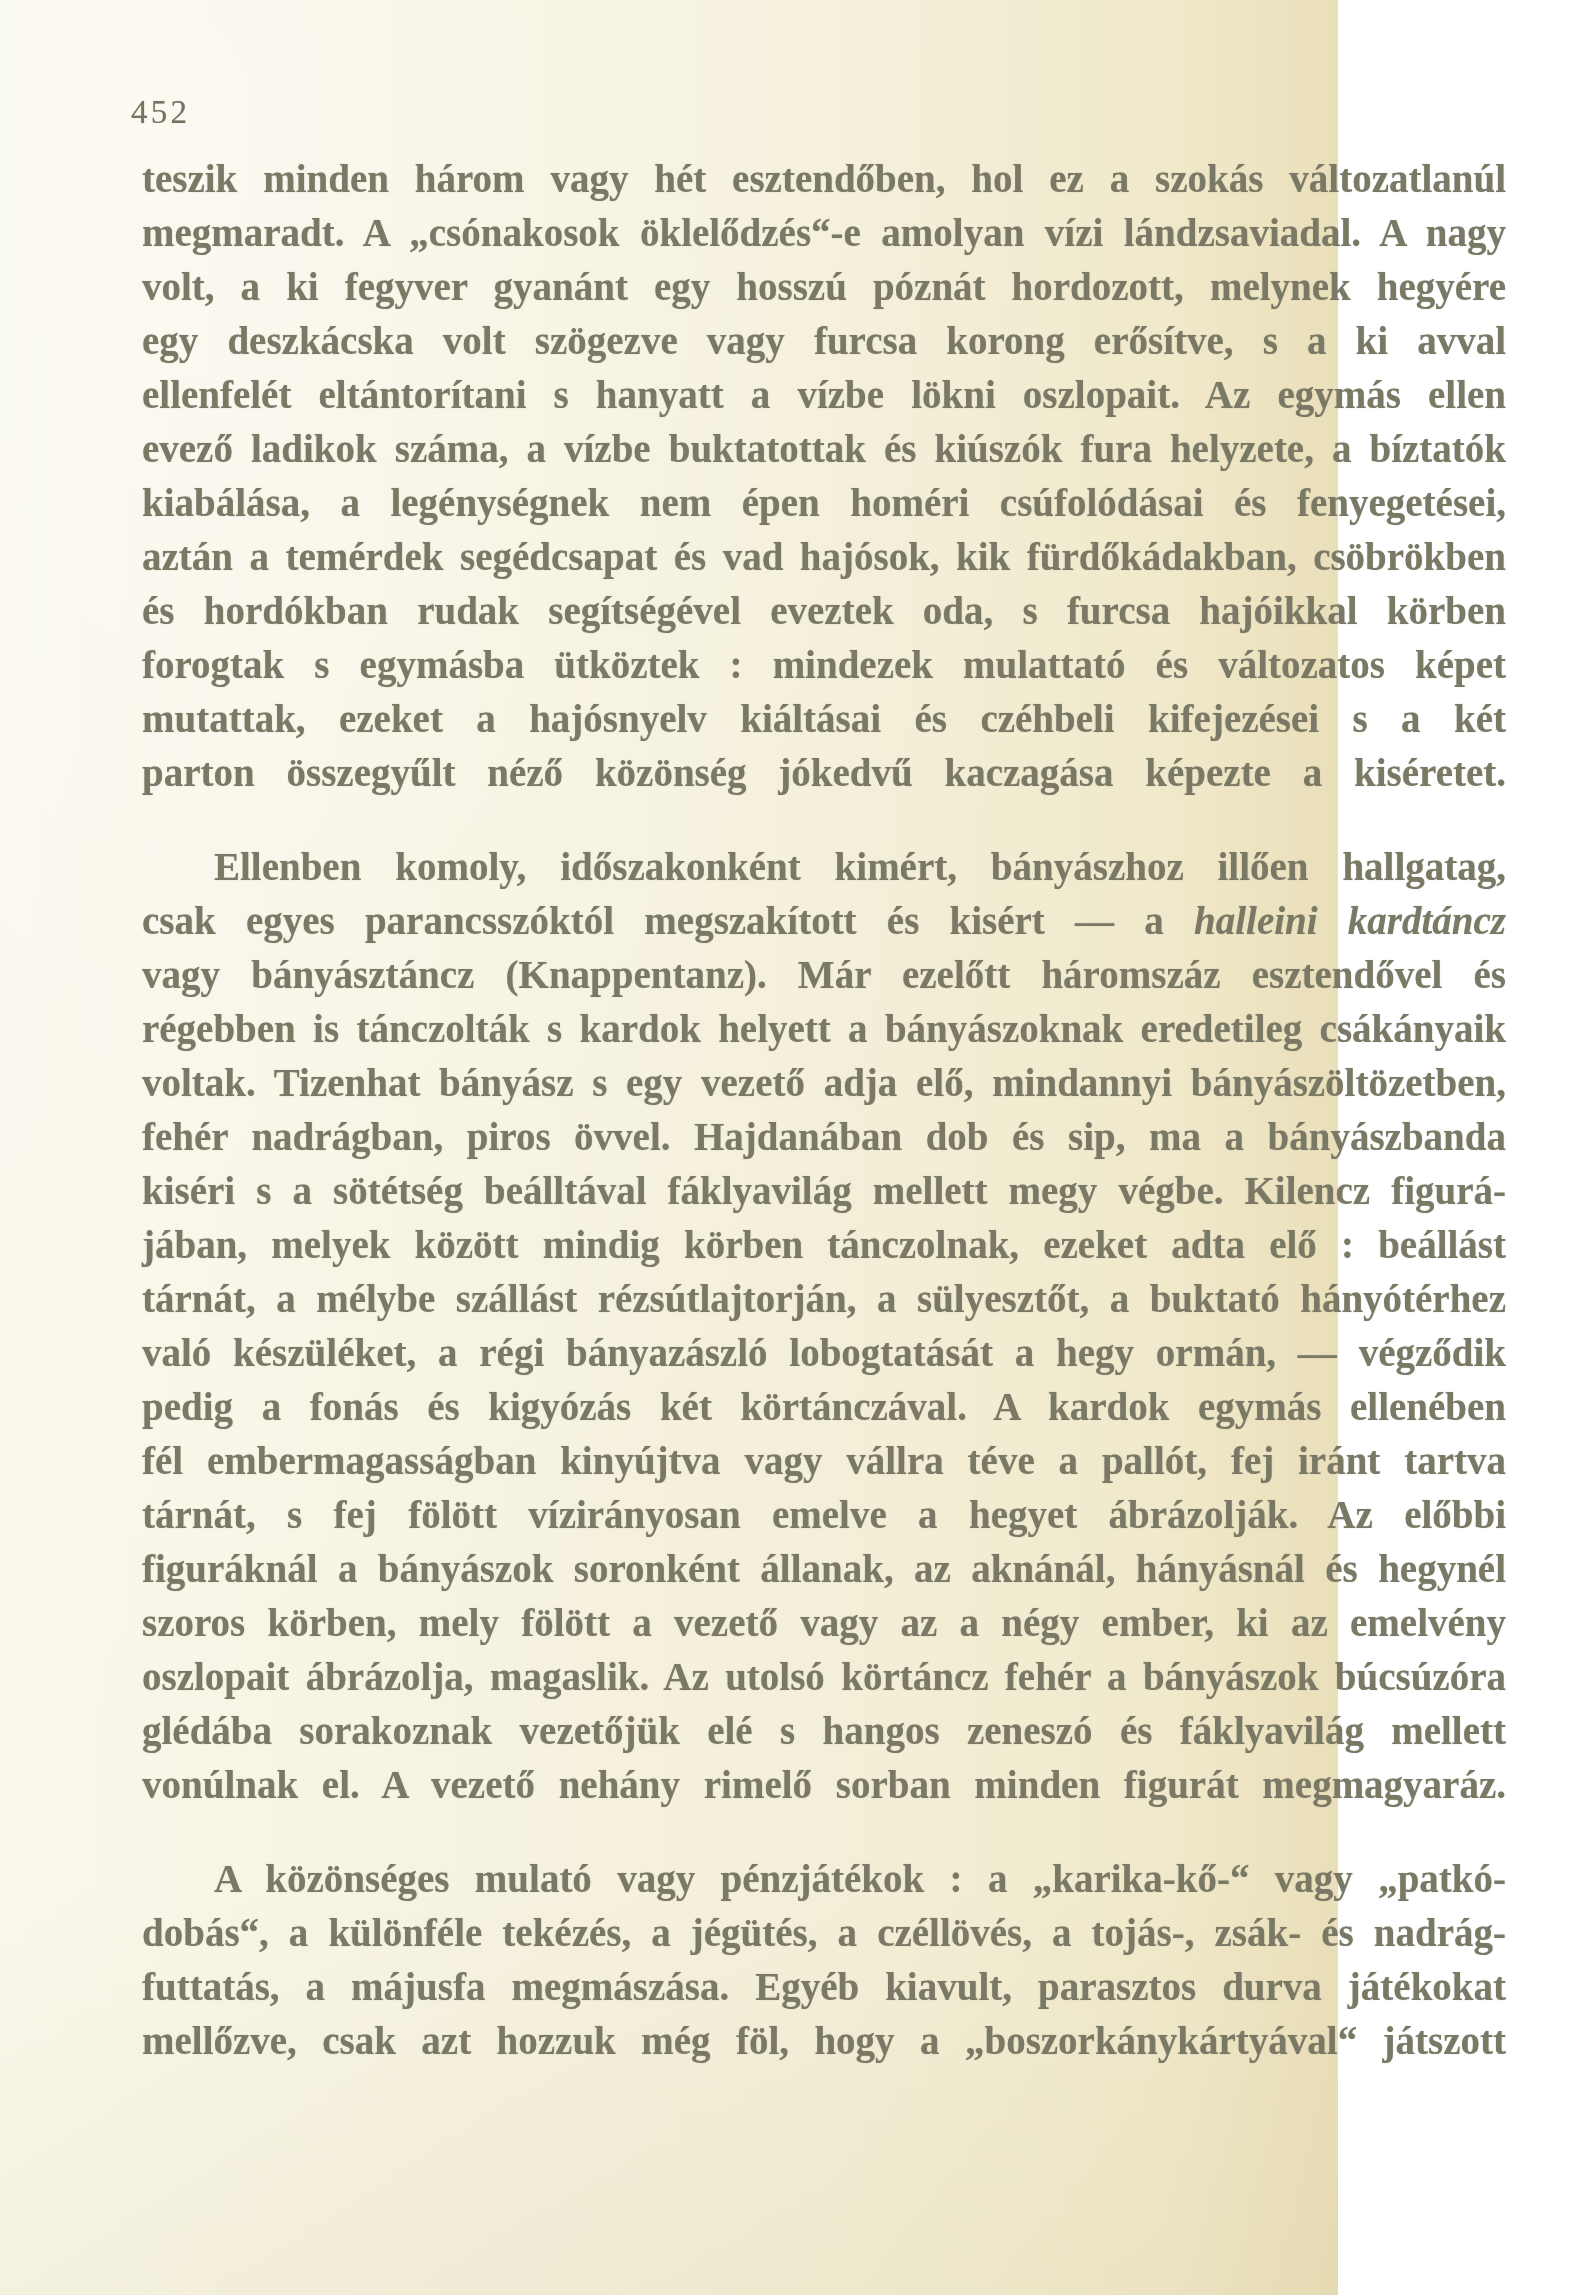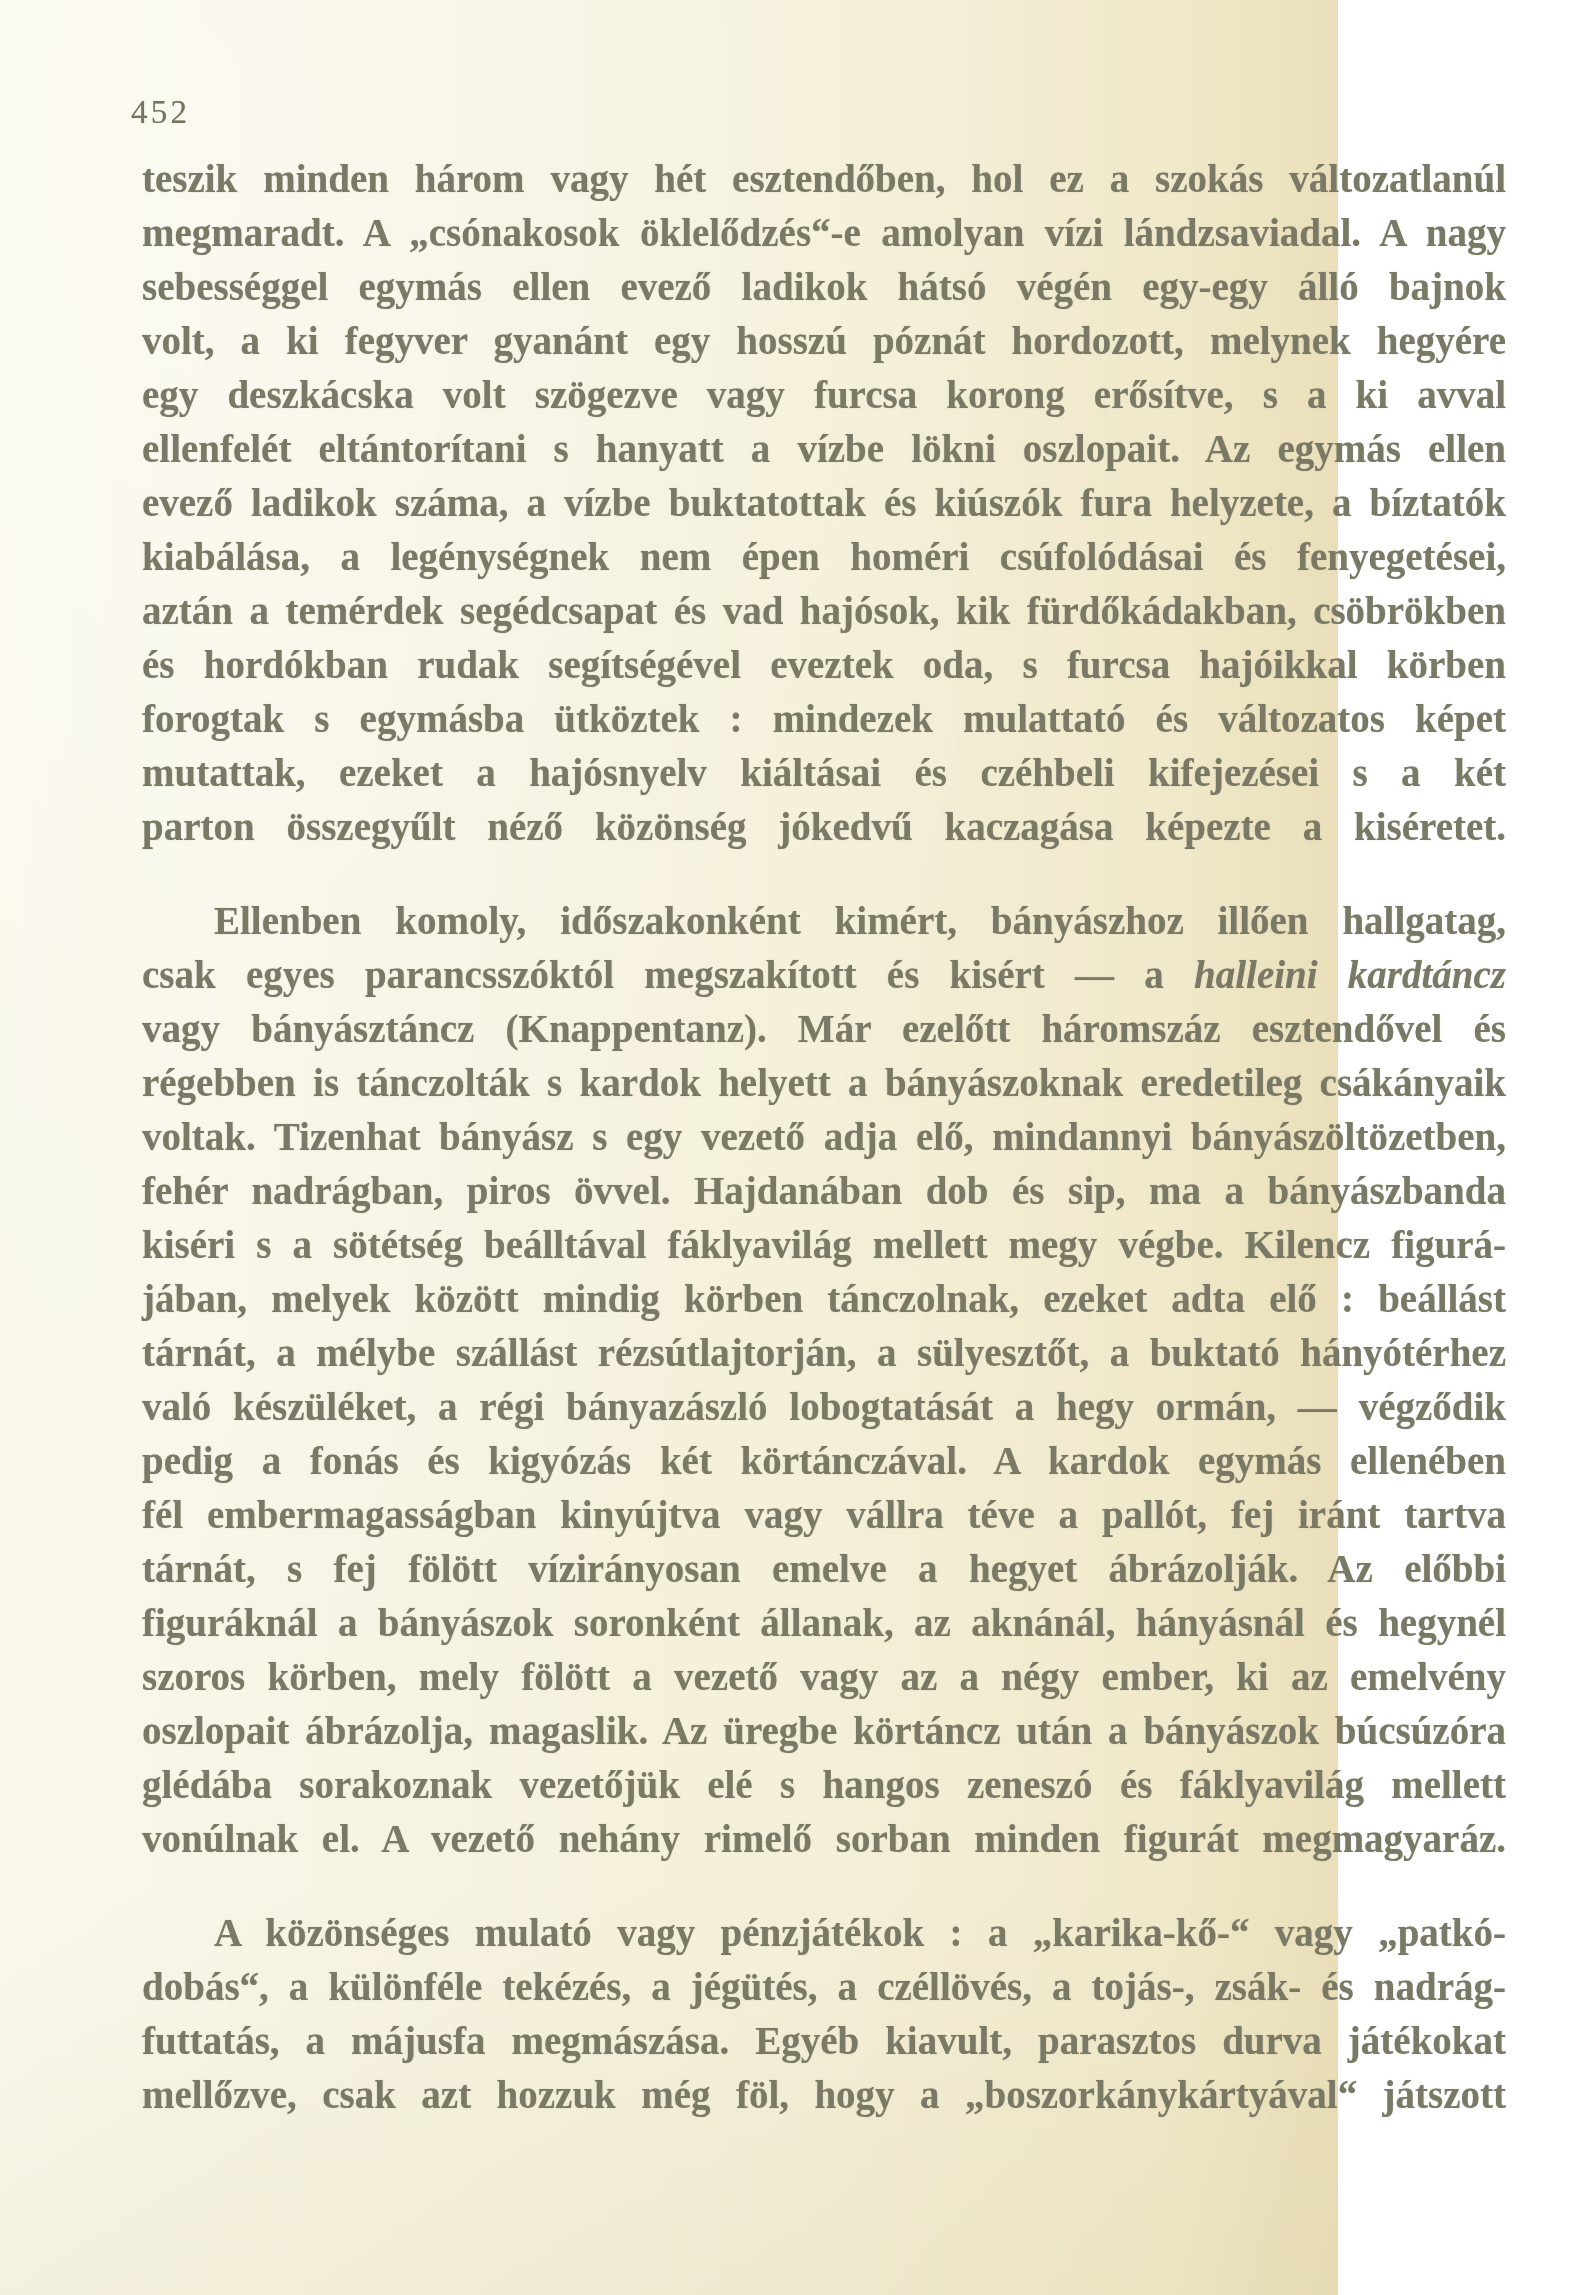--- a/index.html
+++ b/index.html
@@ -57,21 +57,20 @@
   }
 </style>
 </head>
 <body>
 
 <div class="page">
   <div class="page-number">452</div>
   <div class="text-block" id="text-block">
       <div class="line">teszik minden három vagy hét esztendőben, hol ez a szokás változatlanúl</div>
       <div class="line">megmaradt. A „csónakosok öklelődzés“-e amolyan vízi lándzsaviadal. A nagy</div>
-      <div class="line">sebességgel egymás ellen evező ladikok hátsó végén egy-egy álló bajnok</div>
       <div class="line">volt, a ki fegyver gyanánt egy hosszú póznát hordozott, melynek hegyére</div>
       <div class="line">egy deszkácska volt szögezve vagy furcsa korong erősítve, s a ki avval</div>
       <div class="line">ellenfelét eltántorítani s hanyatt a vízbe lökni oszlopait. Az egymás ellen</div>
       <div class="line">evező ladikok száma, a vízbe buktatottak és kiúszók fura helyzete, a bíztatók</div>
       <div class="line">kiabálása, a legénységnek nem épen homéri csúfolódásai és fenyegetései,</div>
       <div class="line">aztán a temérdek segédcsapat és vad hajósok, kik fürdőkádakban, csöbrökben</div>
       <div class="line">és hordókban rudak segítségével eveztek oda, s furcsa hajóikkal körben</div>
       <div class="line">forogtak s egymásba ütköztek : mindezek mulattató és változatos képet</div>
       <div class="line">mutattak, ezeket a hajósnyelv kiáltásai és czéhbeli kifejezései s a két</div>
       <div class="line">parton összegyűlt néző közönség jókedvű kaczagása képezte a kiséretet.</div>
@@ -83,21 +82,21 @@
       <div class="line">fehér nadrágban, piros övvel. Hajdanában dob és sip, ma a bányászbanda</div>
       <div class="line">kiséri s a sötétség beálltával fáklyavilág mellett megy végbe. Kilencz figurá-</div>
       <div class="line">jában, melyek között mindig körben tánczolnak, ezeket adta elő : beállást</div>
       <div class="line">tárnát, a mélybe szállást rézsútlajtorján, a sülyesztőt, a buktató hányótérhez</div>
       <div class="line">való készüléket, a régi bányazászló lobogtatását a hegy ormán, — végződik</div>
       <div class="line">pedig a fonás és kigyózás két körtánczával. A kardok egymás ellenében</div>
       <div class="line">fél embermagasságban kinyújtva vagy vállra téve a pallót, fej iránt tartva</div>
       <div class="line">tárnát, s fej fölött vízirányosan emelve a hegyet ábrázolják. Az előbbi</div>
       <div class="line">figuráknál a bányászok soronként állanak, az aknánál, hányásnál és hegynél</div>
       <div class="line">szoros körben, mely fölött a vezető vagy az a négy ember, ki az emelvény</div>
-      <div class="line">oszlopait ábrázolja, magaslik. Az üregbe körtáncz után a bányászok búcsúzóra</div>
+      <div class="line">oszlopait ábrázolja, magaslik. Az utolsó körtáncz fehér a bányászok búcsúzóra</div>
       <div class="line">glédába sorakoznak vezetőjük elé s hangos zeneszó és fáklyavilág mellett</div>
       <div class="line">vonúlnak el. A vezető nehány rimelő sorban minden figurát megmagyaráz.</div>
       <div class="line indent">A közönséges mulató vagy pénzjátékok : a „karika-kő-“ vagy „patkó-</div>
       <div class="line">dobás“, a különféle tekézés, a jégütés, a czéllövés, a tojás-, zsák- és nadrág-</div>
       <div class="line">futtatás, a májusfa megmászása. Egyéb kiavult, parasztos durva játékokat</div>
       <div class="line">mellőzve, csak azt hozzuk még föl, hogy a „boszorkánykártyával“ játszott</div>
     </div>
 </div>
 
 

